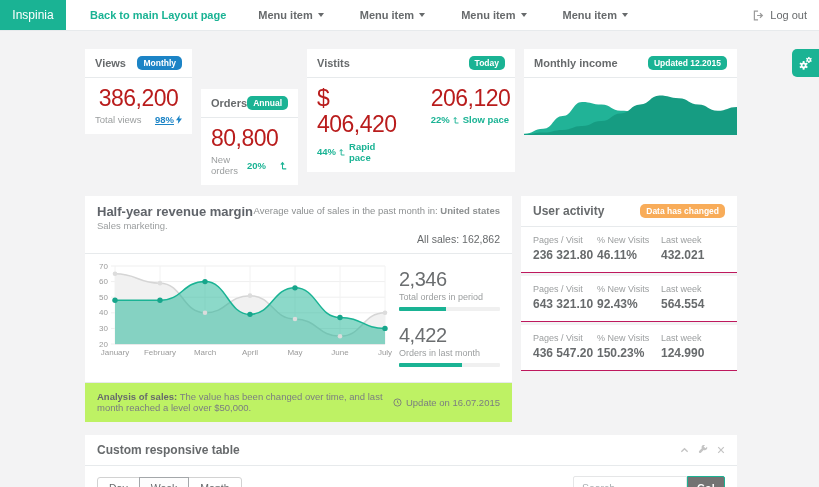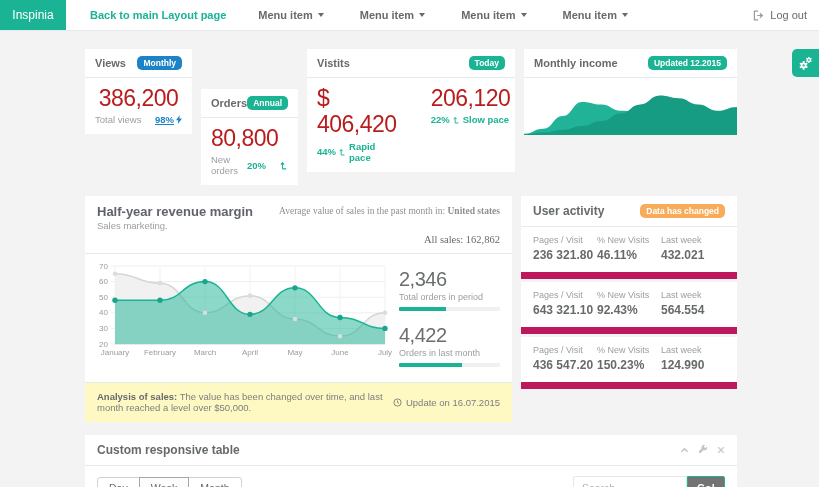--- a/index.html
+++ b/index.html
@@ -40,37 +40,37 @@
   .metric-blue { color:#1c84c6; font-weight:bold; display:flex; align-items:center; gap:2px;text-decoration:underline; }
   .metric-teal { color:#1ab394; font-weight:bold; display:flex; align-items:center; gap:14px; }
   .visits-cols { display:flex; gap:34px; }
   .pace-line { font-size:9.5px; color:#1ab394; font-weight:bold; margin-top:3px; display:flex; align-items:center; gap:3px; }
   .card-income .ibox-content { padding:0; line-height:0; }
   
   .panel-revenue { width:427px; }
   .panel-revenue .ibox-title { padding:8px 12px 6px; align-items:flex-start; }
   .rev-title h4 { font-size:13px; font-weight:bold; color:#60646a; }
   .rev-sub { font-size:9.5px; color:#9b9e9f; margin-top:1px; }
-  .rev-right { text-align:right; font-size:9.5px; color:#8d9091; line-height:1.5;font-family:Liberation Serif, serif; }
+  .rev-right { text-align:right; font-size:9.5px; color:#8d9091; line-height:1.5; }
   .rev-right .line2 { font-size:10.5px; color:#676a6c;margin-top:13px; }
   .rev-body { background:#fff; display:flex; padding:8px 12px 2px; }
   .rev-chart-wrap { flex:1; }
   .rev-stats { width:124px; padding-left:10px; padding-top:6px; }
   .stat-val { font-size:20px; font-weight:300; color:#6b6e70; letter-spacing:-0.5px; }
   .stat-lbl { font-size:9px; color:#9b9e9f; margin:1px 0 5px; }
   .progress { height:4px; background:#f0f0f0; border-radius:1px; margin-bottom:13px; overflow:hidden; }
   .progress .fill { height:100%; background:#1ab394; }
-  .rev-footer { background:#fef9c3; border-top:1px solid #e7eaec; padding:8px 12px 9px; display:flex; justify-content:center; font-size:9.5px; color:#7b7e80; }
+  .rev-footer { background:#bef264; border-top:1px solid #e7eaec; padding:8px 12px 9px; display:flex; justify-content:center; font-size:9.5px; color:#7b7e80; }
   .rev-footer b { color:#676a6c; }
   .update-wrap { display:flex; align-items:center; gap:4px; white-space:nowrap; margin-left:10px; }
   
   .panel-ua { flex:1; display:flex; flex-direction:column; }
   .panel-ua .ibox-title { padding:8px 12px; }
   .panel-ua h5 { font-size:12px; }
-  .ua-row { background:#fff; border-bottom:7px solid #be185d; margin-bottom:3px; padding:8px 12px 10px; display:flex; }
+  .ua-row { background:#fff; border-bottom:1px solid #be185d; margin-bottom:3px; padding:8px 12px 10px; display:flex; }
   .ua-col { flex:1; }
   .ua-lbl { font-size:9px; color:#9b9e9f; }
   .ua-val { font-size:12px; font-weight:bold; color:#676a6c; margin-top:3px; }
   
   .panel-table { width:100%; }
   .panel-table .ibox-title { padding:8px 12px; }
   .panel-table h5 { font-size:12px; }
   .tools { display:flex; align-items:center; gap:9px; }
   .tools span { cursor:pointer; display:inline-flex; }
   .table-content { background:#fff; padding:10px 12px 0; }

